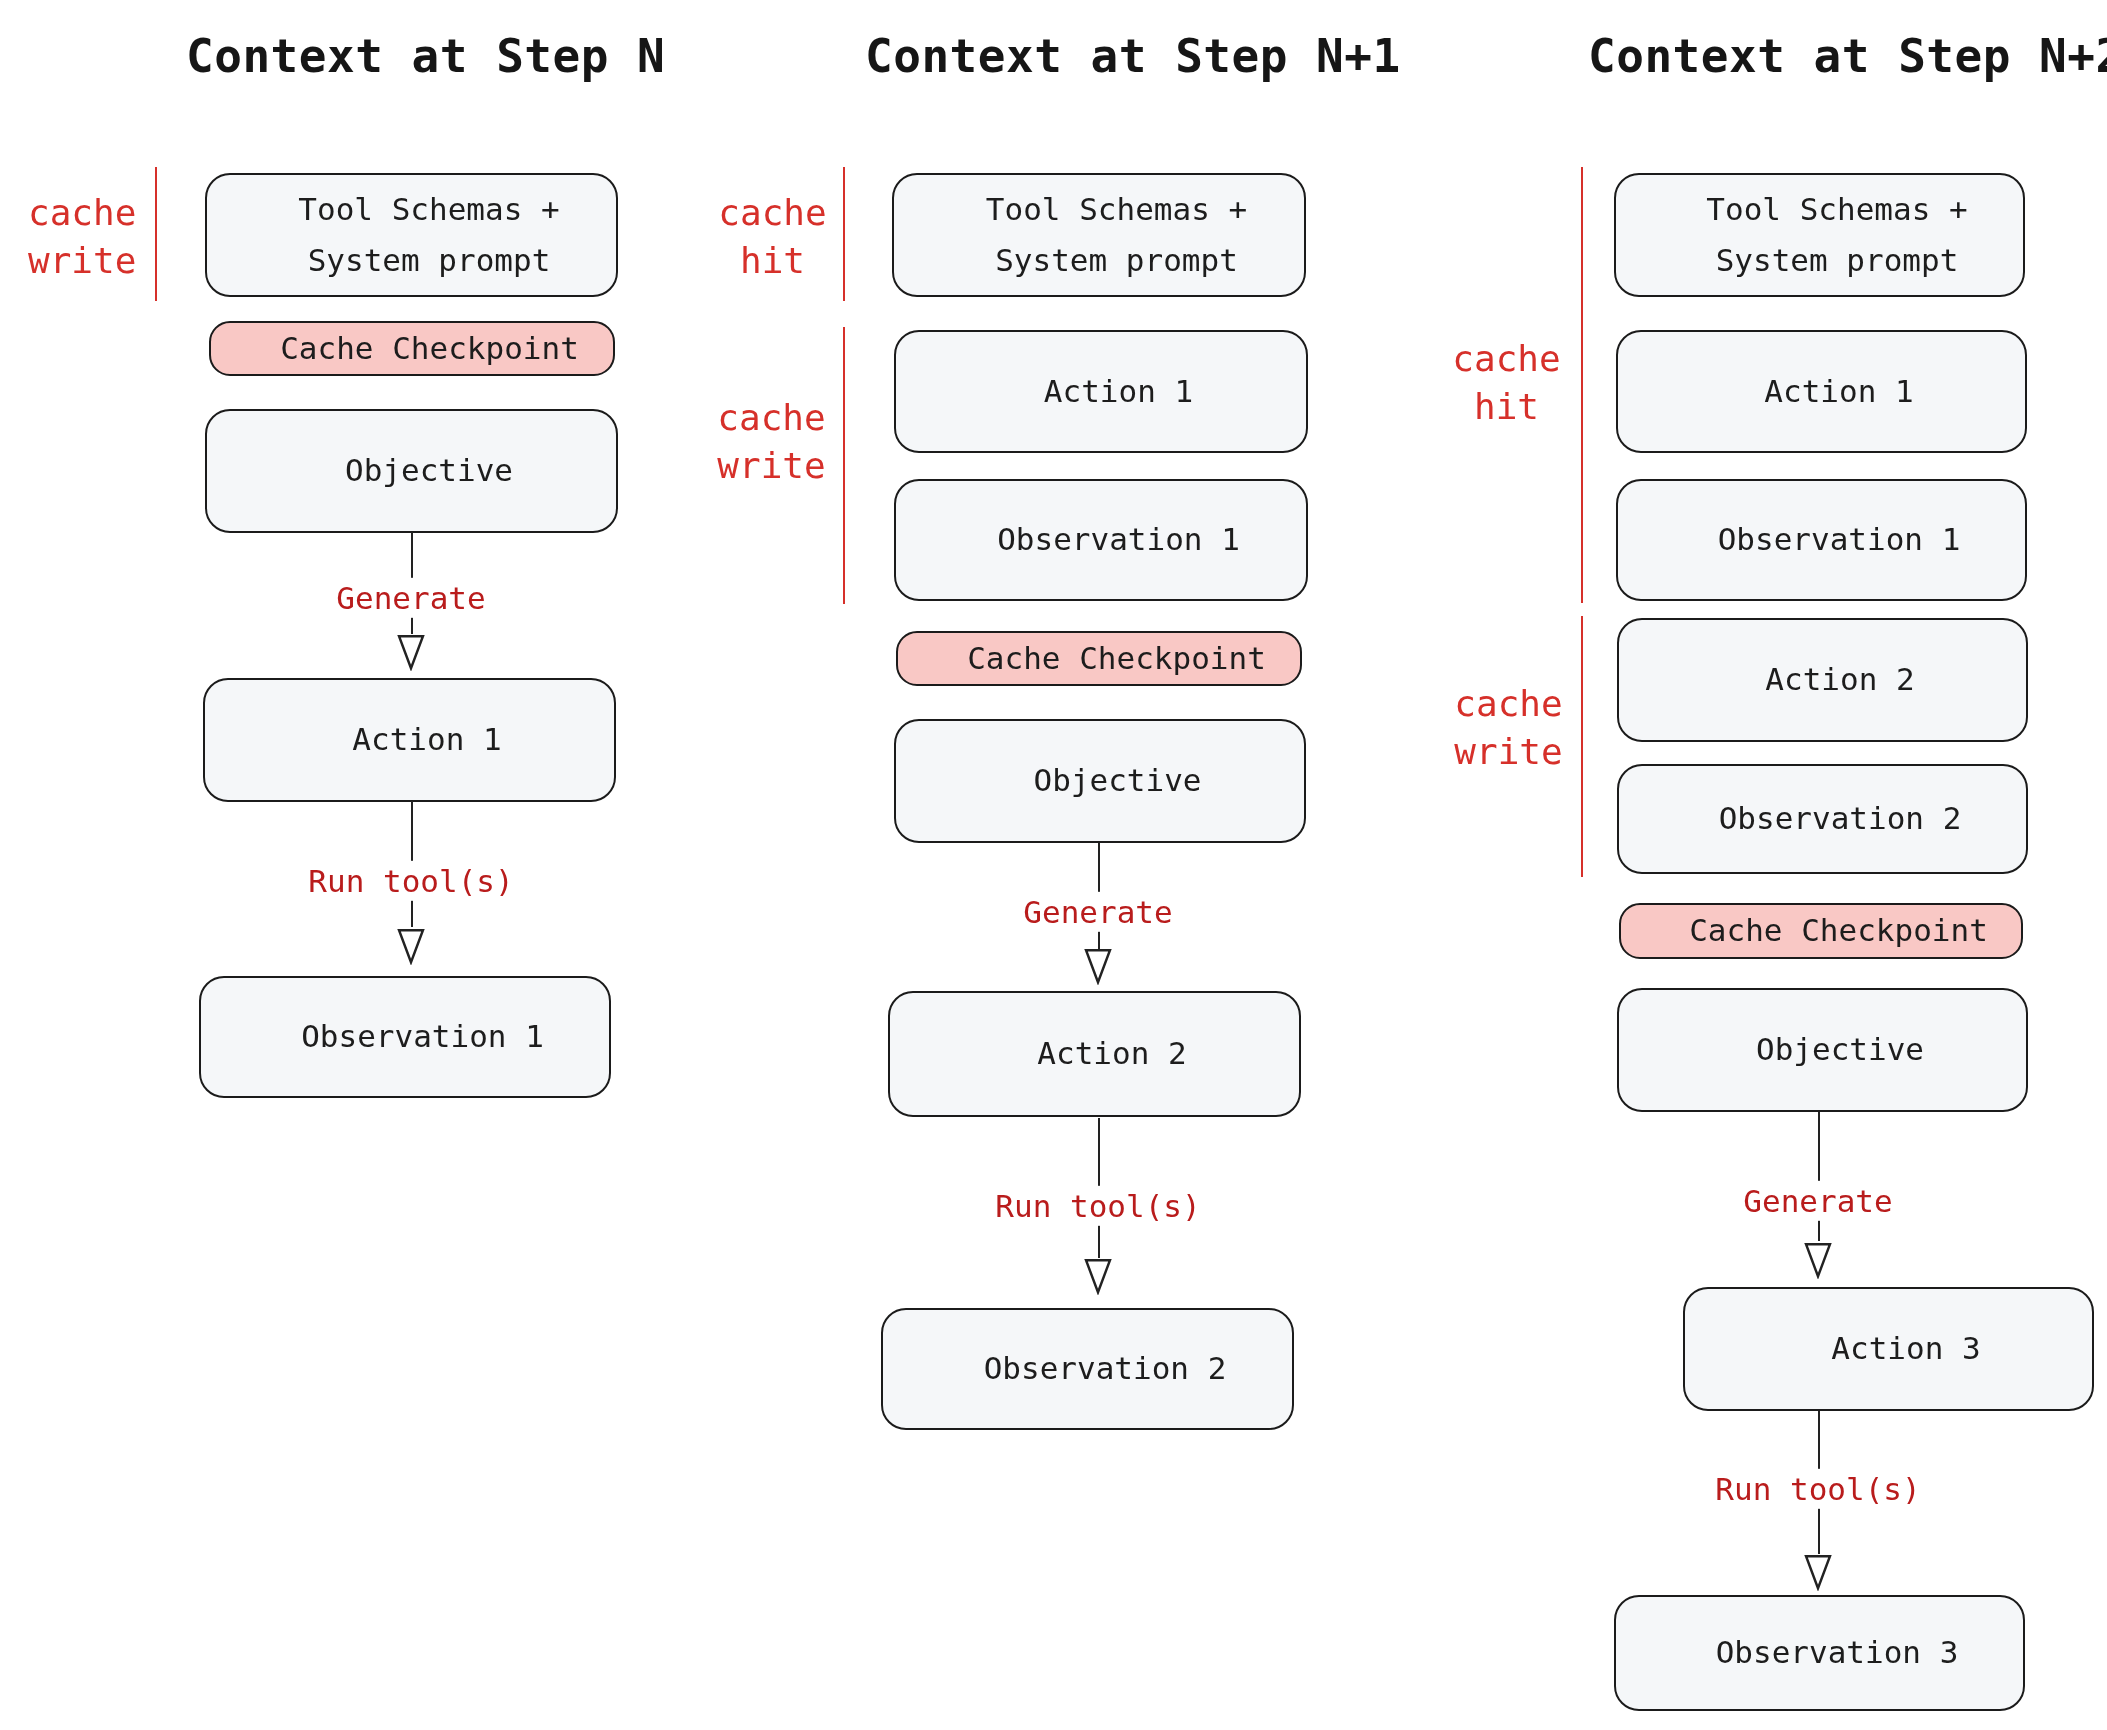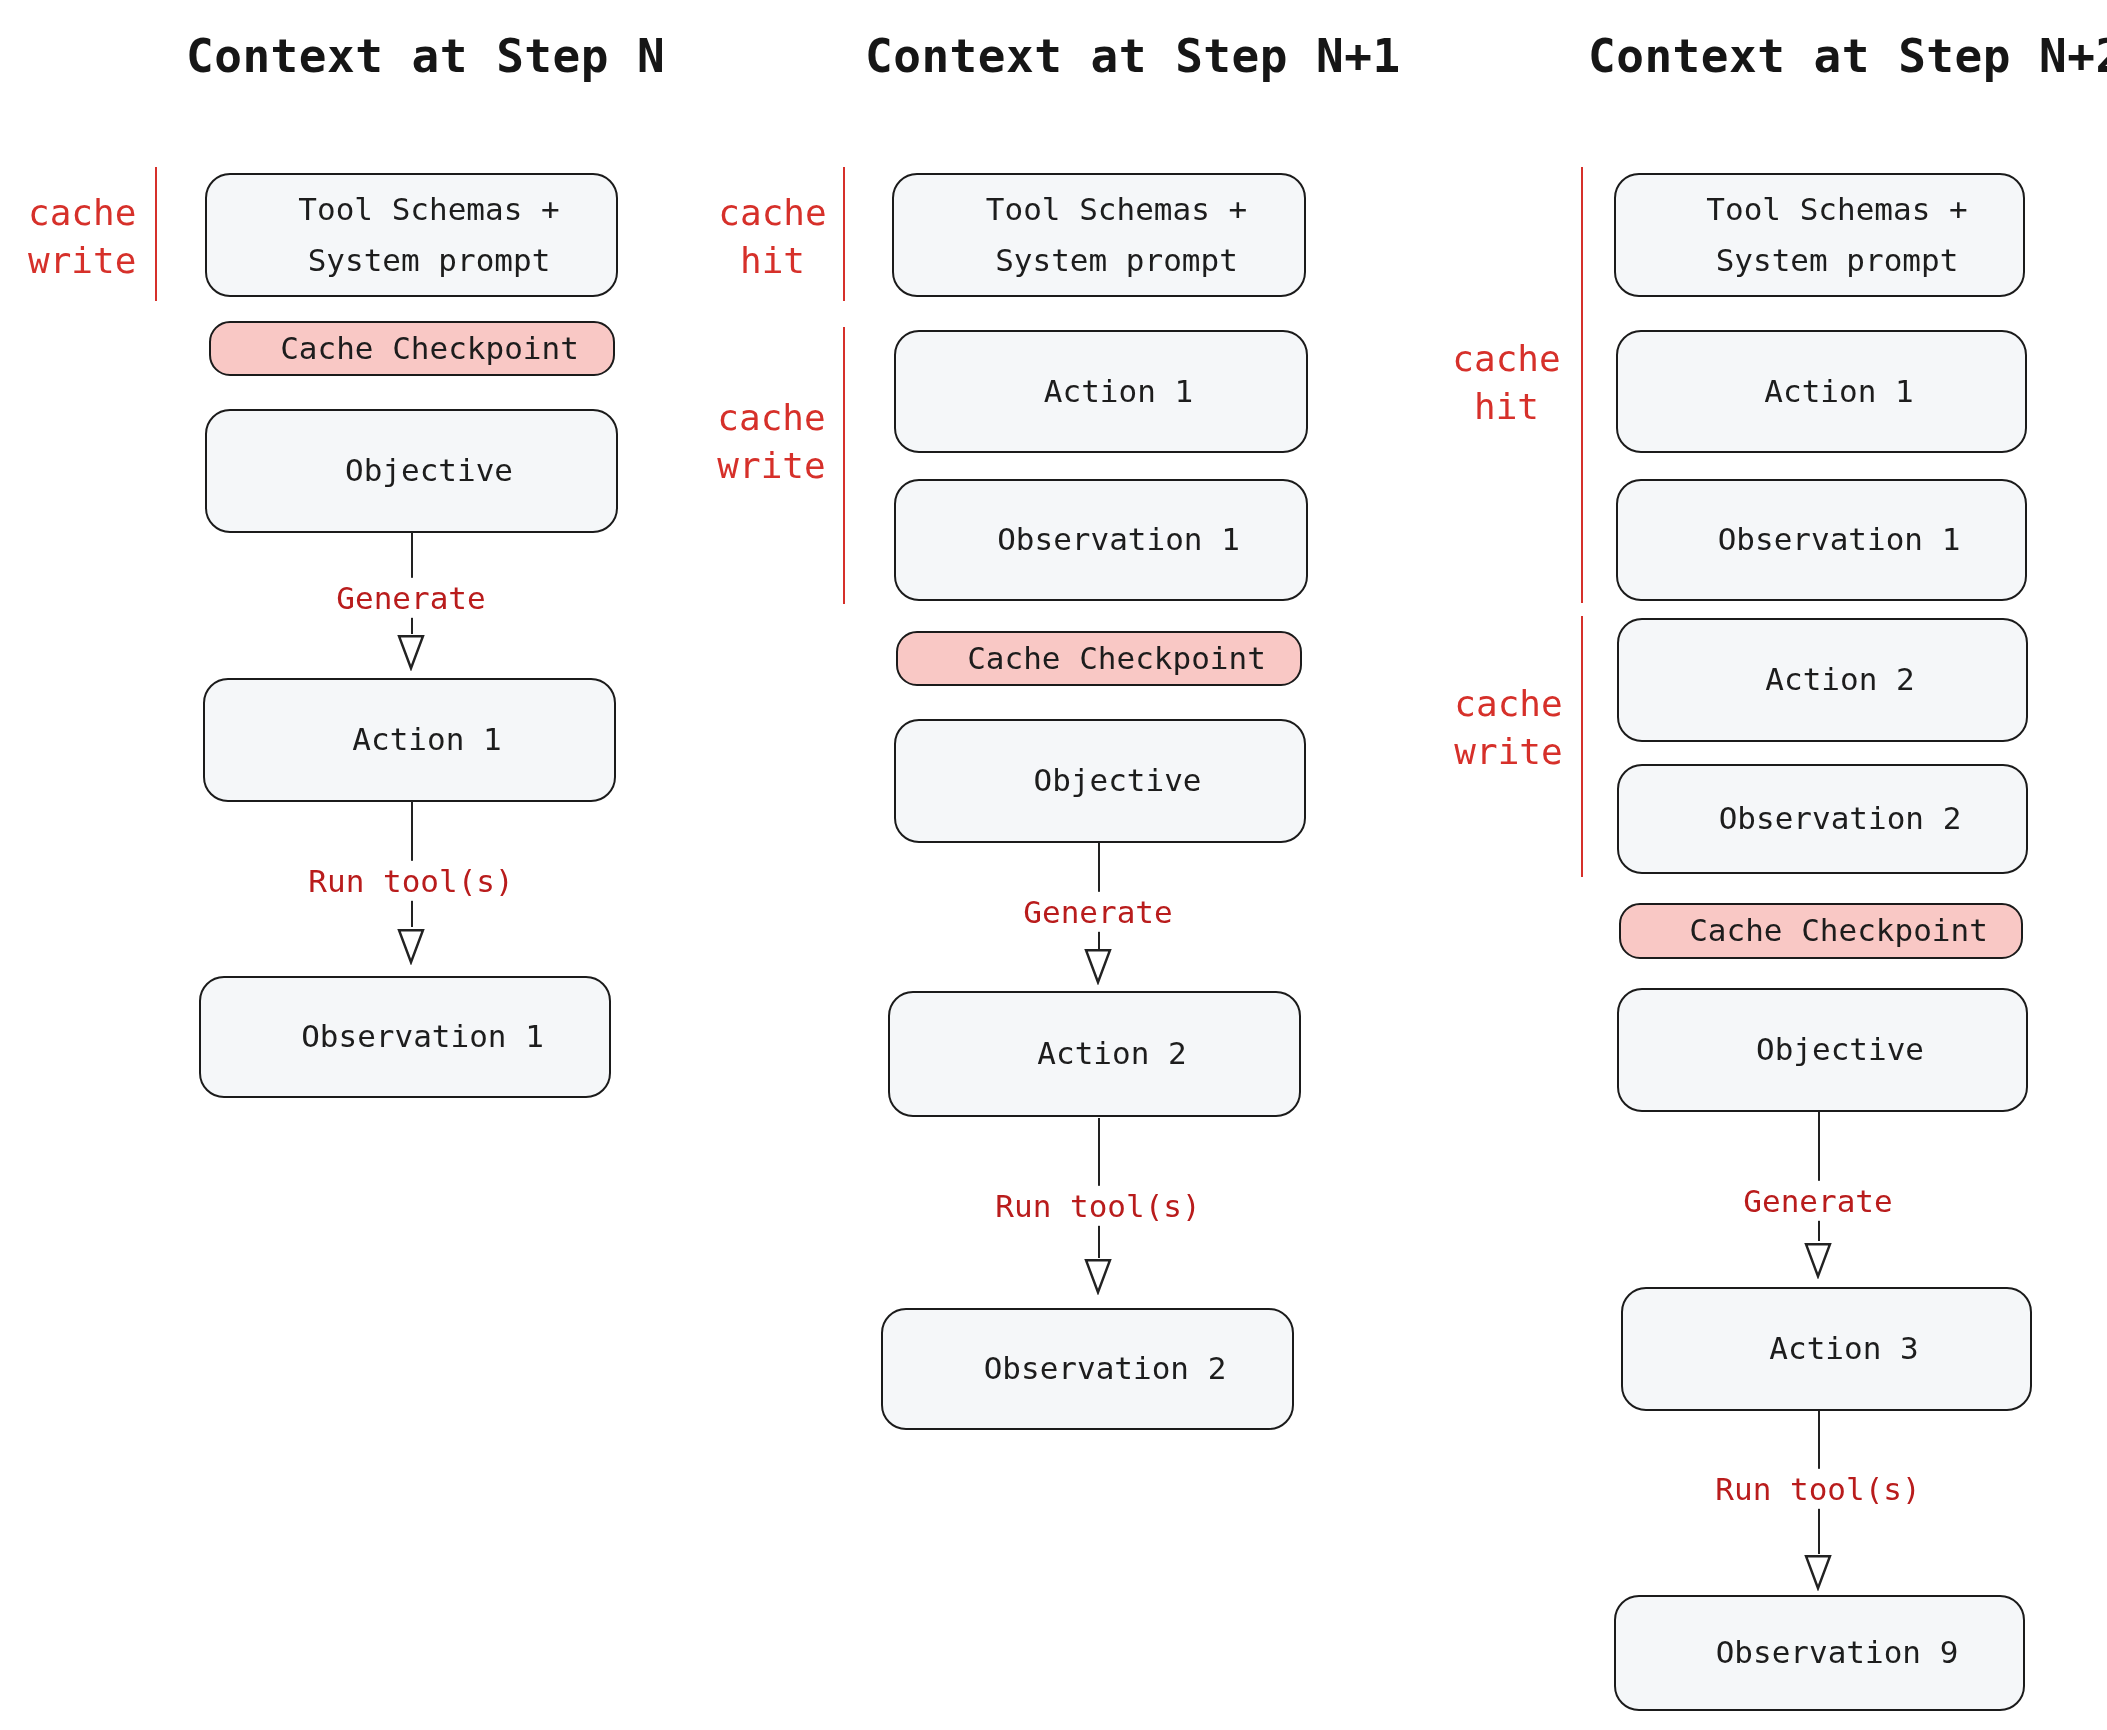--- a/index.html
+++ b/index.html
@@ -171,24 +171,24 @@
   <div class="node checkpoint" style="left:1619px;top:903px;width:404px;height:56px;">Cache Checkpoint</div>
 
   <div class="node" style="left:1617px;top:988px;width:411px;height:124px;">Objective</div>
 
   <div class="edge-line" style="left:1818px;top:1112px;height:129px;"></div>
   <div class="edge-label" style="left:1818px;top:1201px;">Generate</div>
   <svg class="arrow" style="left:1818px;top:1242px;" width="30" height="37" viewBox="0 0 54 68">
     <polygon points="5,4 49,4 27,63" fill="#ffffff" stroke="#222222" stroke-width="4.5"></polygon>
   </svg>
 
-  <div class="node" style="left:1621px;top:1287px;width:411px;height:124px;">Action 3</div>
+  <div class="node" style="left:1683px;top:1287px;width:411px;height:124px;">Action 3</div>
 
   <div class="edge-line" style="left:1818px;top:1411px;height:143px;"></div>
   <div class="edge-label" style="left:1818px;top:1489px;">Run tool(s)</div>
   <svg class="arrow" style="left:1818px;top:1554px;" width="30" height="37" viewBox="0 0 54 68">
     <polygon points="5,4 49,4 27,63" fill="#ffffff" stroke="#222222" stroke-width="4.5"></polygon>
   </svg>
 
-  <div class="node" style="left:1614px;top:1595px;width:411px;height:116px;">Observation 9</div>
+  <div class="node" style="left:1614px;top:1595px;width:411px;height:116px;">Observation 3</div>
 
 </div>
 
 
 </body></html>

